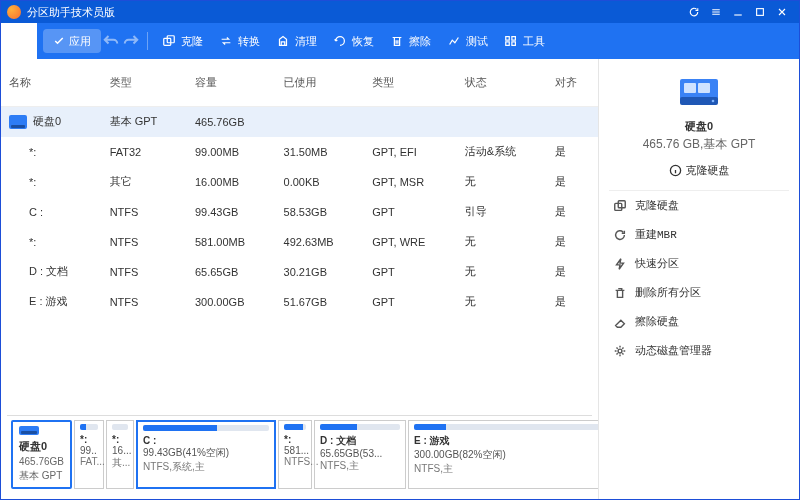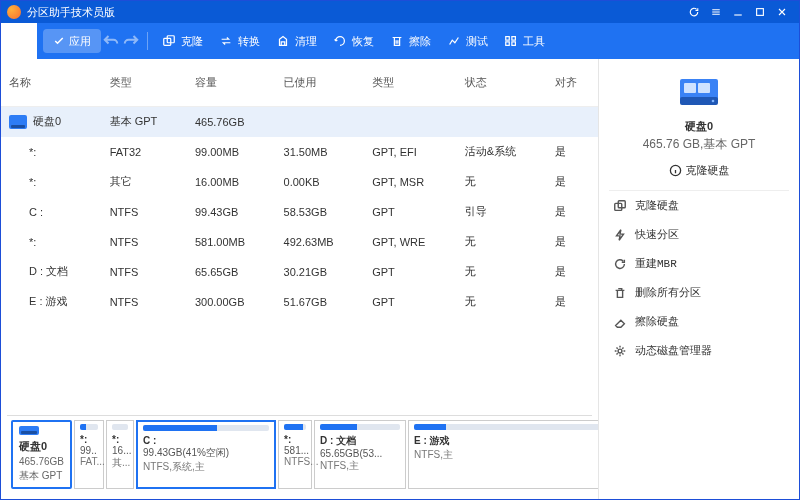--- a/index.html
+++ b/index.html
@@ -292,20 +292,21 @@
               </div>
               <div class="pl1">D : 文档</div>
               <div class="pl2">65.65GB(53...</div>
               <div class="pl3">NTFS,主</div>
             </div>
             <div class="bp-part" style="width: 200px;">
               <div class="bar">
                 <div class="fill" style="width:17%"></div>
               </div>
               <div class="pl1">E : 游戏</div>
+              <div class="pl2">300.00GB(82%空闲)</div>
               <div class="pl3">NTFS,主</div>
             </div>
           </div>
       </div>
     </div>
 
     <div class="side-col">
       <div class="side-disk-ico">
         <svg viewBox="0 0 46 36">
             <rect x="4" y="4" width="38" height="22" rx="2" fill="#3a82f5"></rect>
@@ -327,29 +328,29 @@
       <div class="ops-list" id="ops-host">
           <div class="op">
             <svg viewBox="0 0 16 16">
               <rect x="2" y="5" width="8" height="8" rx="1"></rect>
               <rect x="6" y="2" width="8" height="8" rx="1"></rect>
             </svg>
             <span>克隆硬盘</span>
           </div>
           <div class="op">
             <svg viewBox="0 0 16 16">
+              <path d="M13 8a5 5 0 11-1.5-3.5M13 3v3h-3"></path>
+            </svg>
+            <span>重建MBR</span>
+          </div>
+          <div class="op">
+            <svg viewBox="0 0 16 16">
               <path d="M9 2L4 9h4l-1 5 5-7H8z"></path>
             </svg>
             <span>快速分区</span>
-          </div>
-          <div class="op">
-            <svg viewBox="0 0 16 16">
-              <path d="M13 8a5 5 0 11-1.5-3.5M13 3v3h-3"></path>
-            </svg>
-            <span>重建MBR</span>
           </div>
           <div class="op">
             <svg viewBox="0 0 16 16">
               <path d="M3 5h10M5 5v8h6V5M6 3h4v2"></path>
             </svg>
             <span>删除所有分区</span>
           </div>
           <div class="op">
             <svg viewBox="0 0 16 16">
               <path d="M3 12l6-6 4 4-4 4H5z"></path>

